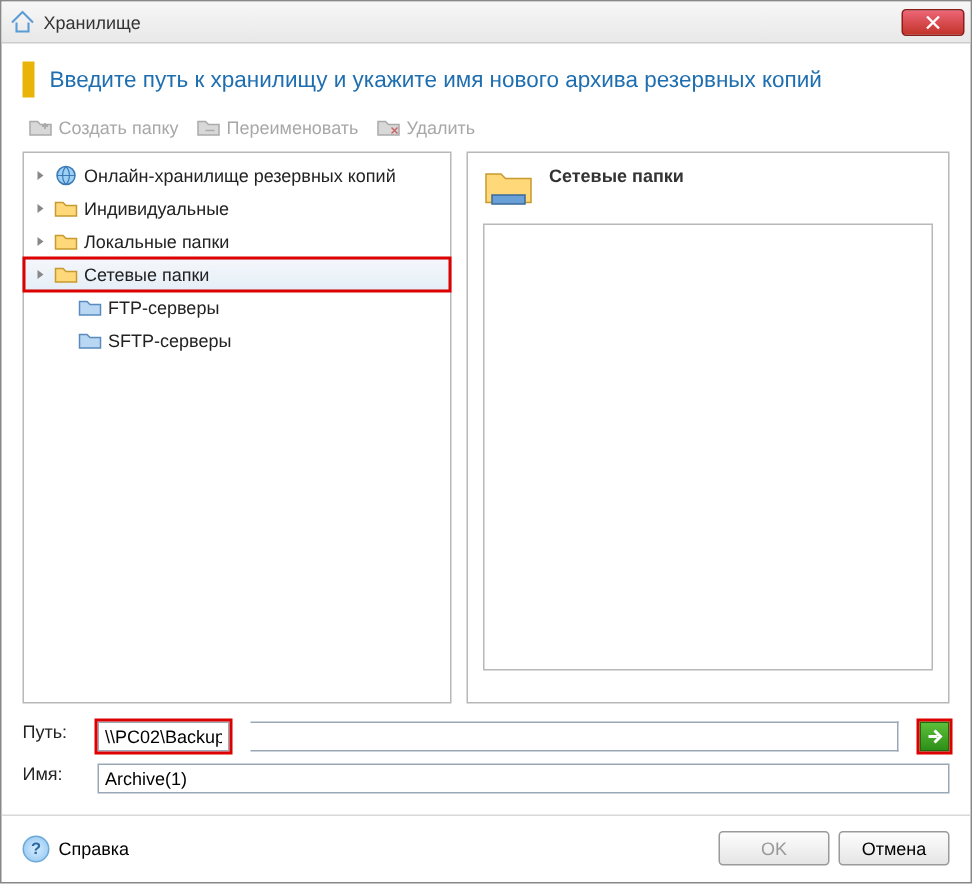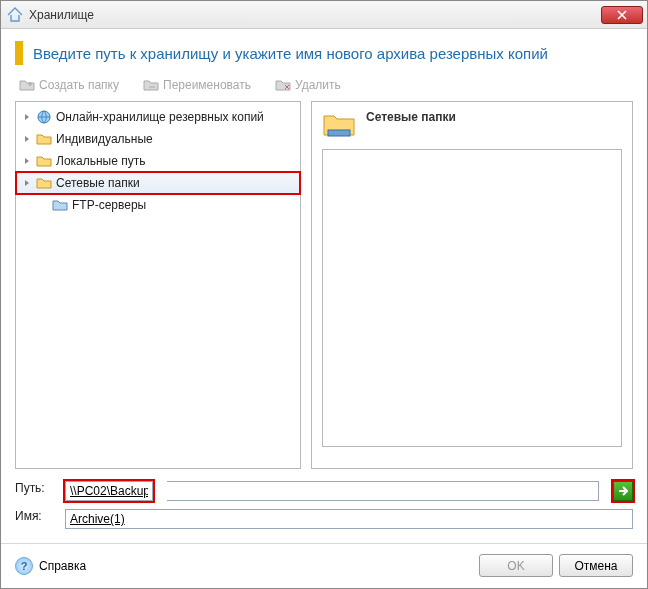--- a/index.html
+++ b/index.html
@@ -41,21 +41,21 @@
     border-left: 8px solid #eab308;
     font-size: 15px;
     color: #1f6fb0;
     height: 24px;
     display: flex;
     align-items: center;
   }
   .toolbar {
     display: flex;
     align-items: center;
-    gap: 16px;
+    gap: 4px;
     padding: 0 6px 6px 14px;
     color: #a8a8a8;
   }
   .tb-btn {
     display: flex;
     align-items: center;
     gap: 4px;
     padding: 2px 4px;
     cursor: default;
   }
@@ -126,21 +126,20 @@
     margin-bottom: 8px;
   }
   .field-label { width: 36px; color: #222; }
   .field-input {
     flex: 1;
     height: 20px;
     border: 1px solid #9aa7b5;
     padding: 1px 4px;
     font-family: inherit;
     font-size: 12px;
-    text-decoration: underline;
   }
   .field-input.hl {
     outline: 2px solid #d00;
     outline-offset: 0;
     width: 88px;
     flex: 0 0 auto;
   }
   .go-btn {
     width: 20px; height: 20px;
     background: linear-gradient(#5bbf3a, #2e8f17);
@@ -263,21 +262,21 @@
       </div>
       <div class="tree-item">
         <span class="expand-arrow">
           <svg width="8" height="8" viewBox="0 0 8 8">
             <path d="M2 1l4 3-4 3z" fill="#888"></path>
           </svg>
         </span>
         <span class="node-icon"><svg viewBox="0 0 16 16">
             <path d="M1 4h5l2 2h7v7H1z" fill="#ffd87a" stroke="#c79a2e"></path>
           </svg></span>
-        <span class="node-label">Локальные путь</span>
+        <span class="node-label">Локальные папки</span>
       </div>
       <div class="tree-item selected highlighted">
         <span class="expand-arrow">
           <svg width="8" height="8" viewBox="0 0 8 8">
             <path d="M2 1l4 3-4 3z" fill="#888"></path>
           </svg>
         </span>
         <span class="node-icon"><svg viewBox="0 0 16 16">
             <path d="M1 4h5l2 2h7v7H1z" fill="#ffd87a" stroke="#c79a2e"></path>
           </svg></span>
@@ -286,20 +285,31 @@
       <div class="tree-item child">
         <span class="expand-arrow spacer">
           <svg width="8" height="8" viewBox="0 0 8 8">
             <path d="M2 1l4 3-4 3z" fill="#888"></path>
           </svg>
         </span>
         <span class="node-icon"><svg viewBox="0 0 16 16">
             <path d="M1 4h5l2 2h7v7H1z" fill="#b9d6f2" stroke="#5a8bc0"></path>
           </svg></span>
         <span class="node-label">FTP-серверы</span>
+      </div>
+      <div class="tree-item child">
+        <span class="expand-arrow spacer">
+          <svg width="8" height="8" viewBox="0 0 8 8">
+            <path d="M2 1l4 3-4 3z" fill="#888"></path>
+          </svg>
+        </span>
+        <span class="node-icon"><svg viewBox="0 0 16 16">
+            <path d="M1 4h5l2 2h7v7H1z" fill="#b9d6f2" stroke="#5a8bc0"></path>
+          </svg></span>
+        <span class="node-label">SFTP-серверы</span>
       </div>
     </div>
   <div class="right-panel">
     <div class="right-panel-head">
       <span>
         <svg width="34" height="30" viewBox="0 0 34 30">
           <path d="M2 6h10l3 3h17v16H2z" fill="#ffd87a" stroke="#c79a2e"></path>
           <rect x="6" y="20" width="22" height="6" fill="#6aa0d8" stroke="#3a6a9a"></rect>
         </svg>
       </span>

